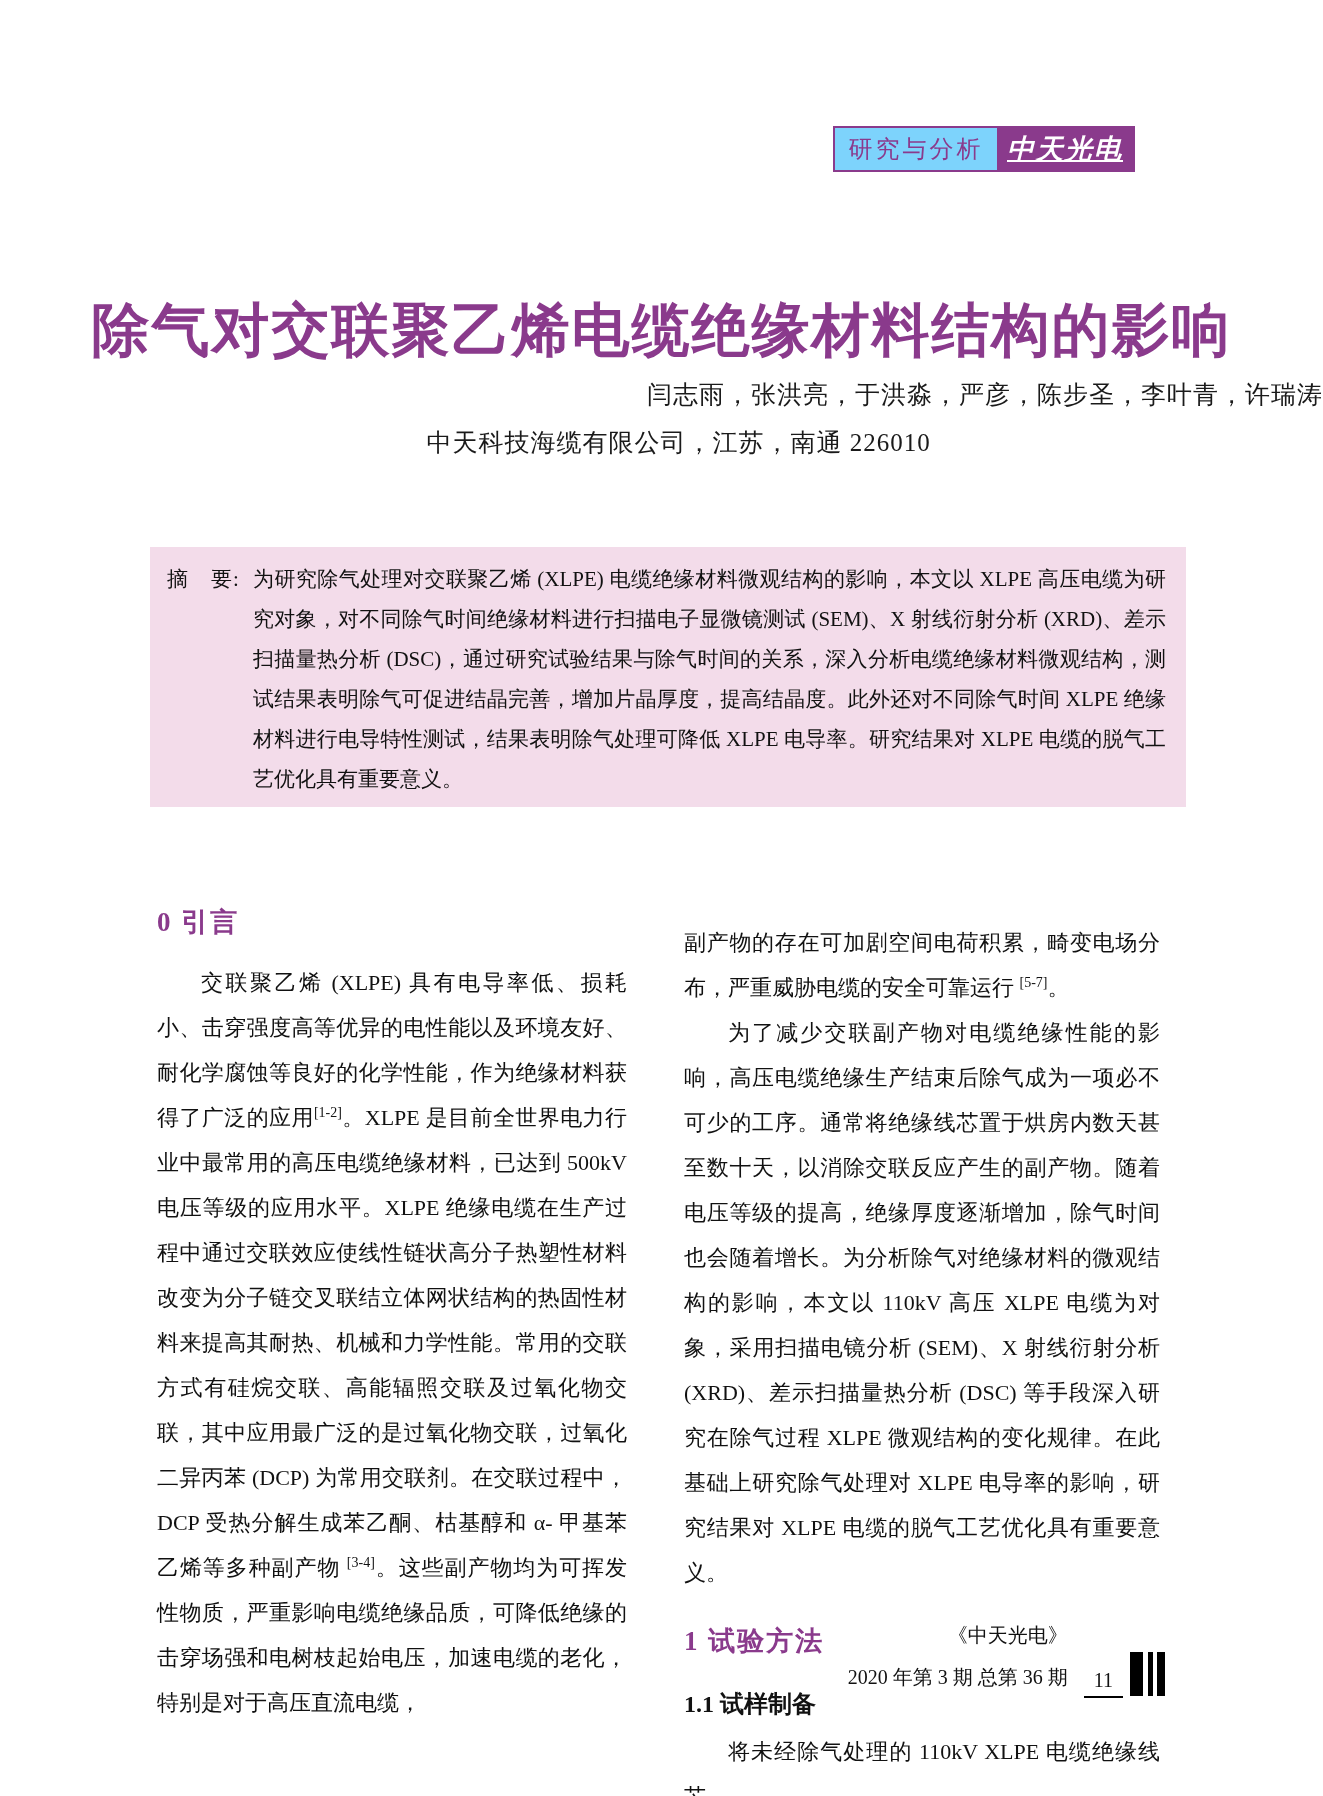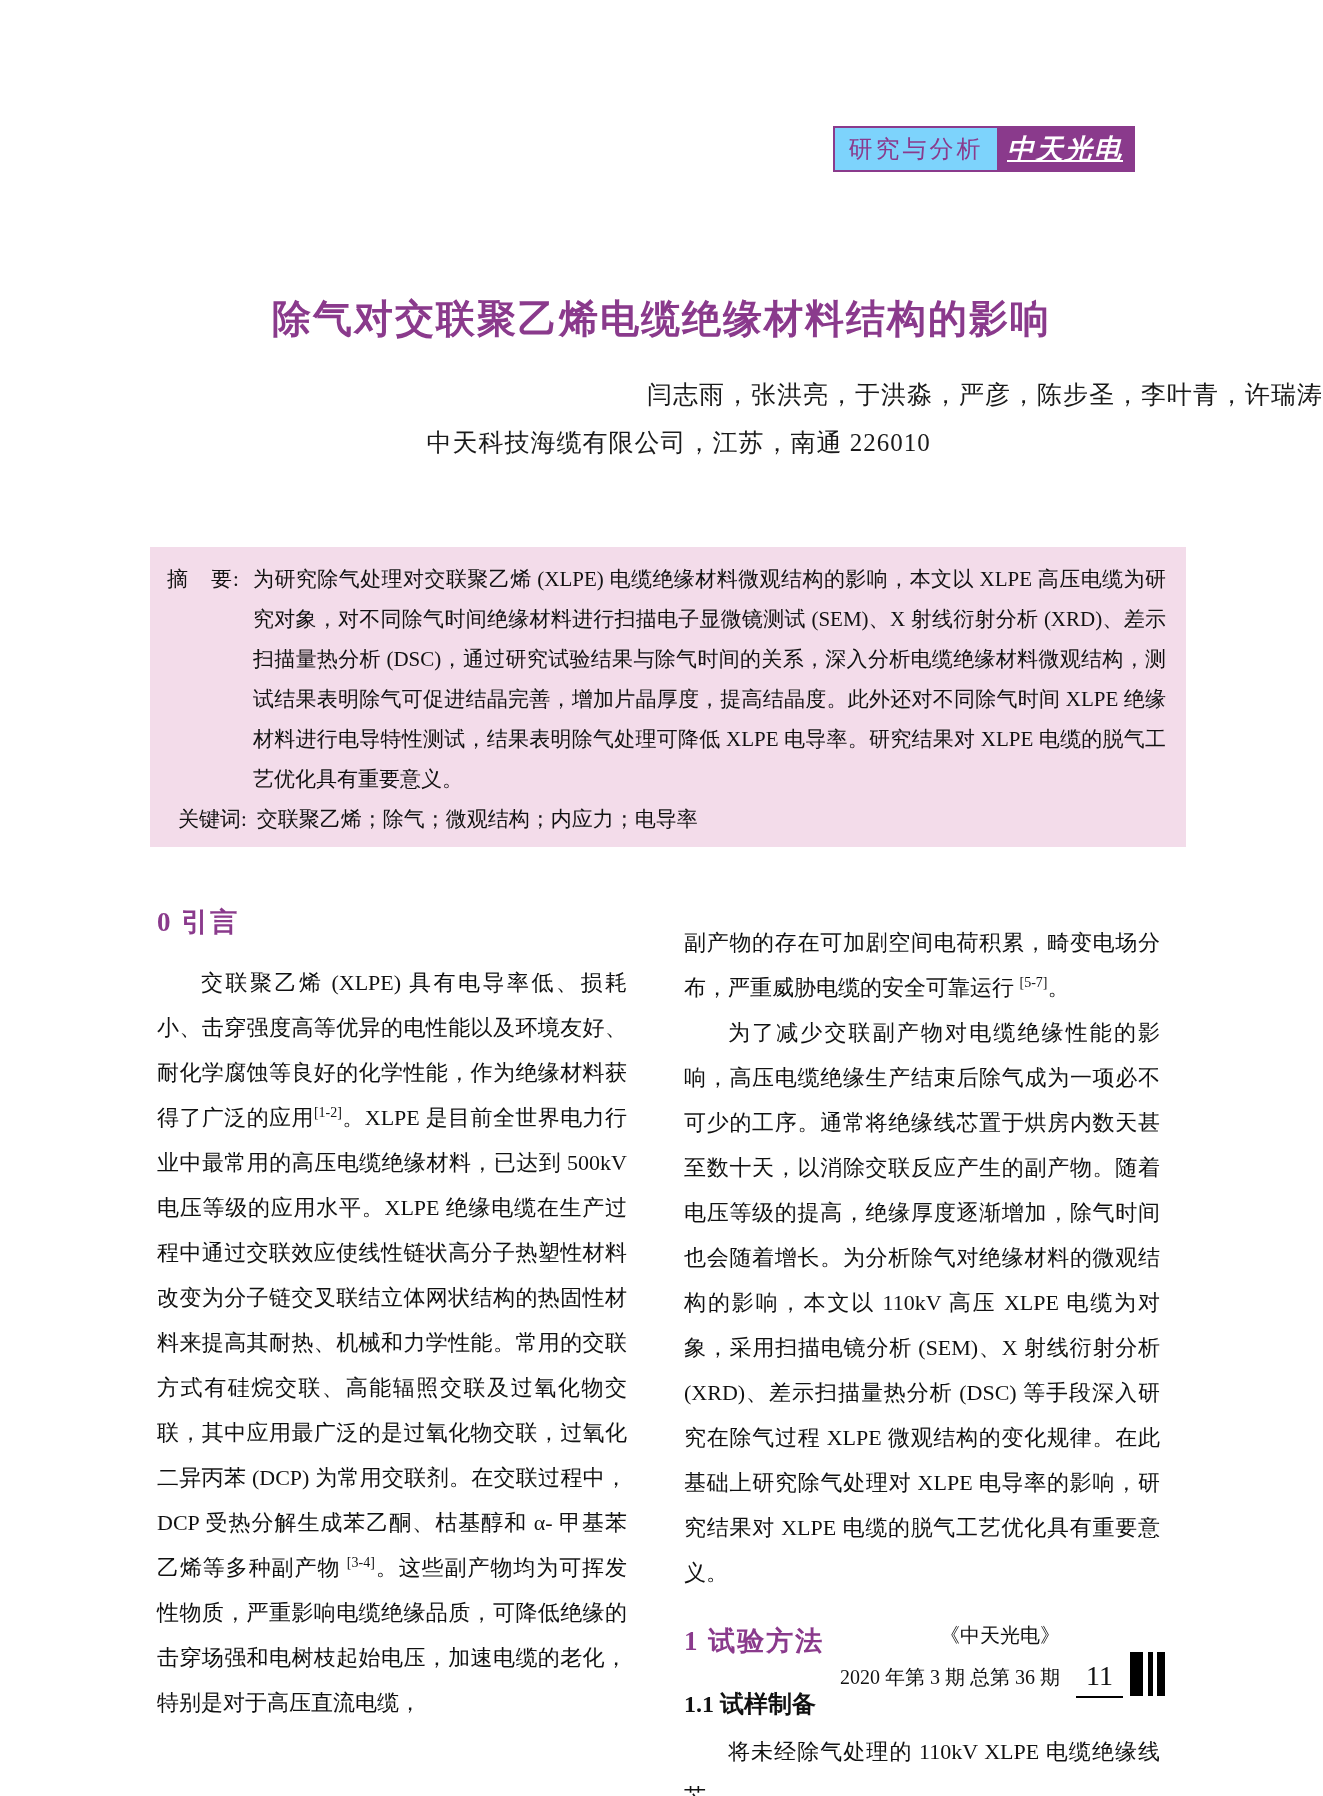--- a/index.html
+++ b/index.html
@@ -21,21 +21,21 @@
     color:#8a3a8c;font-size:24px;letter-spacing:3px;background:#7dd3fc;
   }
   .badge-brand{
     width:136px;display:flex;align-items:center;justify-content:center;
     background:#8a3a8c;color:#ffffff;font-size:27px;font-weight:bold;
     font-style:italic;letter-spacing:2px;text-decoration:underline;
   }
   
   .title{
     position:absolute;top:292px;left:0;width:100%;text-align:center;
-    font-size:39px;font-weight:900;color:#8a3a8c;letter-spacing:2px;
+    font-size:58px;font-weight:900;color:#8a3a8c;letter-spacing:2px;
   }
   .authors{
     position:absolute;top:378px;left:0;width:100%;text-align:right;
     font-size:25px;letter-spacing:1px;color:#1a1a1a;
   }
   .affiliation{
     position:absolute;top:426px;left:17px;width:100%;text-align:center;
     font-size:25px;letter-spacing:1px;color:#1a1a1a;
   }
   
@@ -69,21 +69,21 @@
   .sub-h2{font-size:24px;font-weight:bold;line-height:34px;margin:26px 0 8px;}
   sup.cite{font-size:14px;line-height:0;}
   
   .footer{
     position:absolute;top:1614px;left:157px;width:1008px;
     display:flex;justify-content:flex-end;align-items:flex-end;
   }
   .footer-meta{text-align:right;font-size:20px;line-height:42px;color:#111;}
   .pageno-box{
     margin-left:16px;border-bottom:2px solid #000;
-    padding:0 10px 4px;font-size:28px;
+    padding:0 10px 4px;font-size:20px;
   }
   .bars{margin-left:7px;display:flex;align-items:flex-end;margin-bottom:2px;}
   .bar{background:#000;display:inline-block;height:44px;}
   .bar.b1{width:13px;}
   .bar.b2{width:5px;margin-left:5px;}
   .bar.b3{width:8px;margin-left:4px;}
 </style>
 </head>
 <body>
 
@@ -95,24 +95,20 @@
   </div>
 
   <div class="title">除气对交联聚乙烯电缆绝缘材料结构的影响</div>
   <div class="authors">闫志雨，张洪亮，于洪淼，严彦，陈步圣，李叶青，许瑞涛</div>
   <div class="affiliation">中天科技海缆有限公司，江苏，南通 226010</div>
 
   <div class="abstract">
     <div class="abstract-body">
       <span class="abstract-label">摘　要:</span>
       <span>为研究除气处理对交联聚乙烯 (XLPE) 电缆绝缘材料微观结构的影响，本文以 XLPE 高压电缆为研究对象，对不同除气时间绝缘材料进行扫描电子显微镜测试 (SEM)、X 射线衍射分析 (XRD)、差示扫描量热分析 (DSC)，通过研究试验结果与除气时间的关系，深入分析电缆绝缘材料微观结构，测试结果表明除气可促进结晶完善，增加片晶厚度，提高结晶度。此外还对不同除气时间 XLPE 绝缘材料进行电导特性测试，结果表明除气处理可降低 XLPE 电导率。研究结果对 XLPE 电缆的脱气工艺优化具有重要意义。</span>
-    </div>
-    <div class="keywords">
-      <span class="keywords-label">关键词:</span>
-      <span>交联聚乙烯；除气；微观结构；内应力；电导率</span>
     </div>
   </div>
 
   <div class="columns">
     <div class="col" id="col-left">
         <div class="sec-h1">0 引言</div>
         <p class="body-p indent"><span>交联聚乙烯 (XLPE) 具有电导率低、损耗小、击穿强度高等优异的电性能以及环境友好、耐化学腐蚀等良好的化学性能，作为绝缘材料获得了广泛的应用</span><sup class="cite">[1-2]</sup><span>。XLPE 是目前全世界电力行业中最常用的高压电缆绝缘材料，已达到 500kV 电压等级的应用水平。XLPE 绝缘电缆在生产过程中通过交联效应使线性链状高分子热塑性材料改变为分子链交叉联结立体网状结构的热固性材料来提高其耐热、机械和力学性能。常用的交联方式有硅烷交联、高能辐照交联及过氧化物交联，其中应用最广泛的是过氧化物交联，过氧化二异丙苯 (DCP) 为常用交联剂。在交联过程中，DCP 受热分解生成苯乙酮、枯基醇和 α- 甲基苯乙烯等多种副产物 </span><sup class="cite">[3-4]</sup><span>。这些副产物均为可挥发性物质，严重影响电缆绝缘品质，可降低绝缘的击穿场强和电树枝起始电压，加速电缆的老化，特别是对于高压直流电缆，</span></p>
       </div>
     <div class="col col-right" id="col-right">
         <p class="body-p"><span>副产物的存在可加剧空间电荷积累，畸变电场分布，严重威胁电缆的安全可靠运行 </span><sup class="cite">[5-7]</sup><span>。</span></p>

